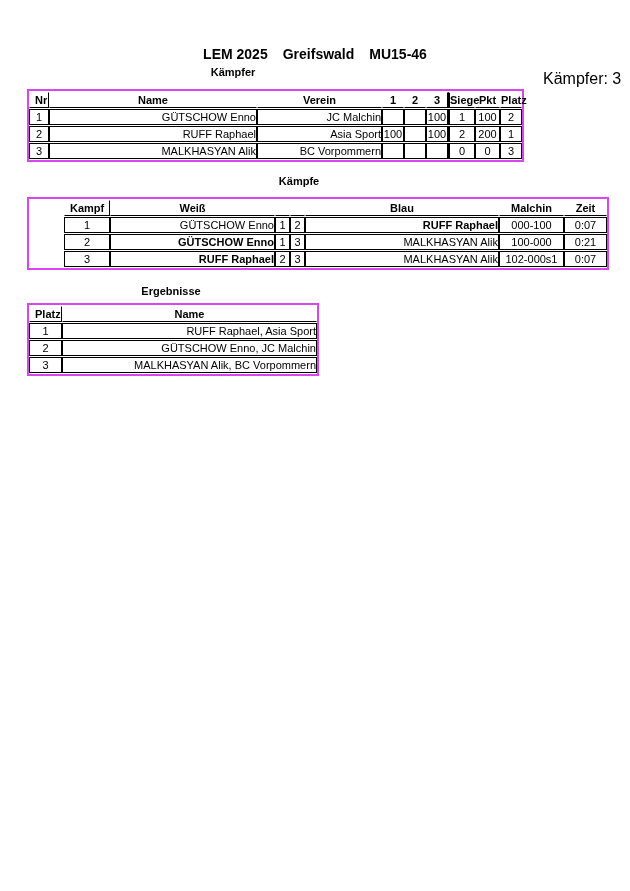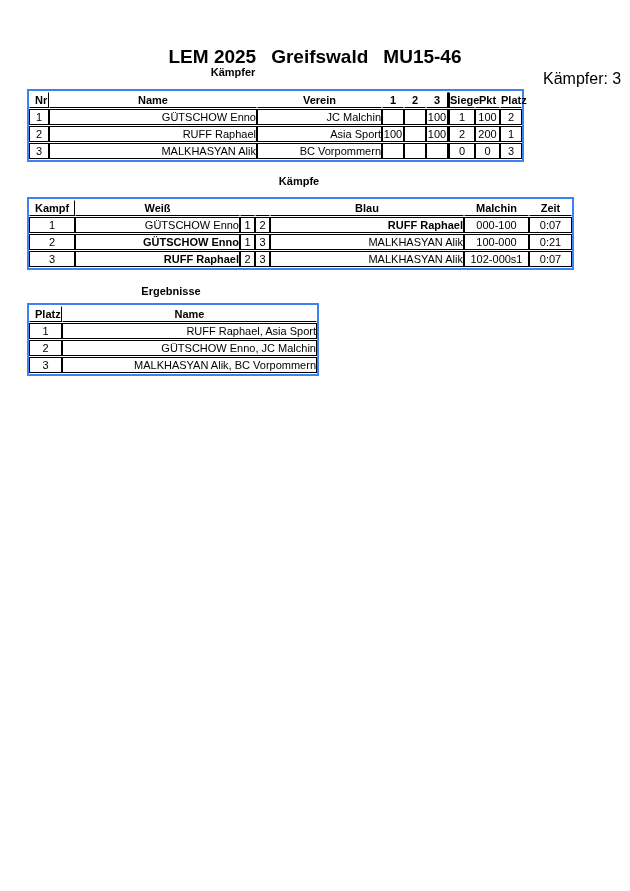--- a/index.html
+++ b/index.html
@@ -7,56 +7,56 @@
     position: relative;
     width: 630px; height: 891px;
     background: #ffffff;
     font-family: "Liberation Sans", sans-serif;
     color: #000;
     overflow: hidden;
   }
   .main-title {
     position: absolute; top: 46px; left: 0; width: 630px;
     display: flex; justify-content: center; gap: 15px;
-    font-size: 19px; font-weight: bold; letter-spacing: 0px;
+    font-size: 14px; font-weight: bold; letter-spacing: 0px;
   }
   .section-title {
     position: absolute; transform: translateX(-50%);
     font-size: 11px; font-weight: bold; white-space: nowrap;
   }
   .fighter-count {
     position: absolute; top: 70px; left: 543px;
     font-size: 16px;
   }
   table {
     position: absolute;
     border-collapse: separate;
     border-spacing: 0 1px;
-    border: 2px solid #3b82f6;
+    border: 2px solid #d946ef;
     table-layout: fixed;
     background: #fff;
   }
   th, td {
     font-size: 11px; height: 14px; line-height: 14px;
     white-space: nowrap; overflow: visible;
     padding: 0; text-align: center; font-weight: normal;
   }
   td { border: 1px solid #000; }
   th {
     border: 1px solid transparent;
     border-bottom: 1px solid #000;
     font-weight: bold;
   }
   th.sep-r { border-right-color: #000; }
   .thick-l { border-left: 2px solid #000 !important; }
   .al { text-align: right; padding-left: 6px; }
   .hl { text-align: left; padding-left: 5px; }
   .bold { font-weight: bold; }
   #t-fighters { top: 89px; left: 27px; width: 493px; }
-  #t-fights   { top: 197px; left: 27px; width: 543px; }
+  #t-fights   { top: 197px; left: 27px; width: 543px; padding-left: 35px; }
   #t-results  { top: 303px; left: 27px; width: 288px; }
 </style>
 </head>
 <body>
 
 <div class="page">
 
   <div class="main-title">
     <span>LEM 2025</span>
     <span>Greifswald</span>

